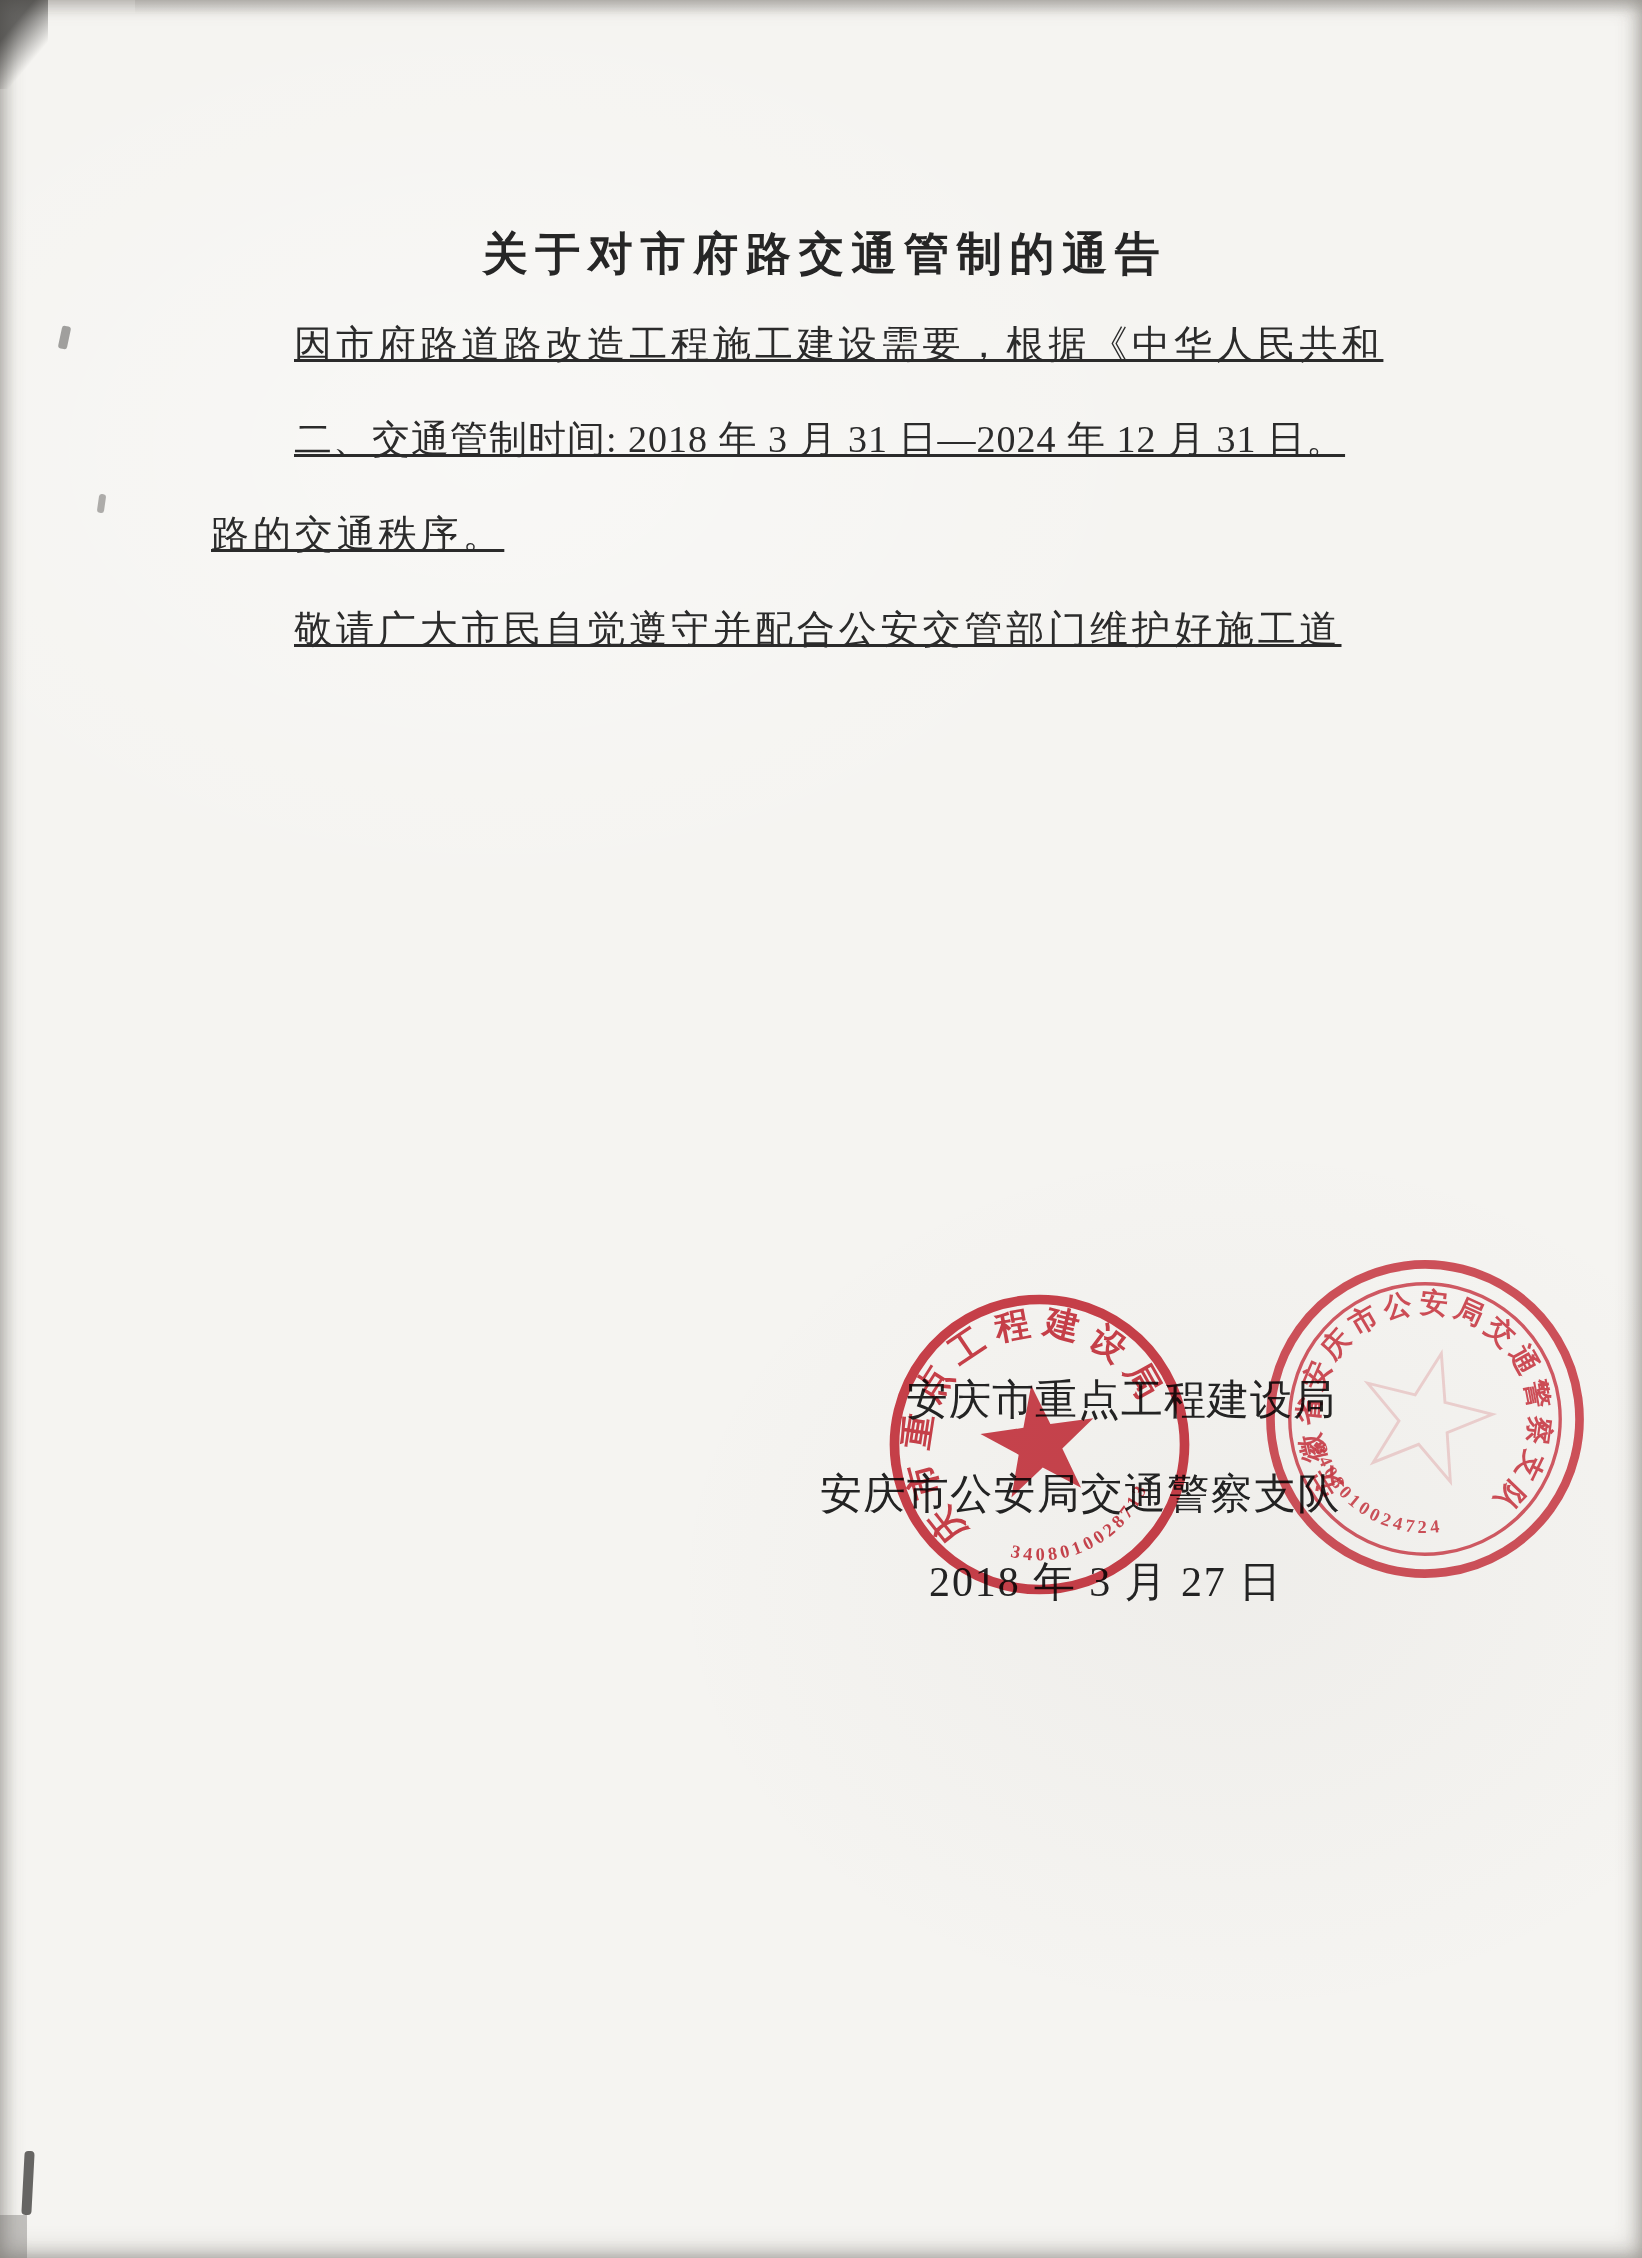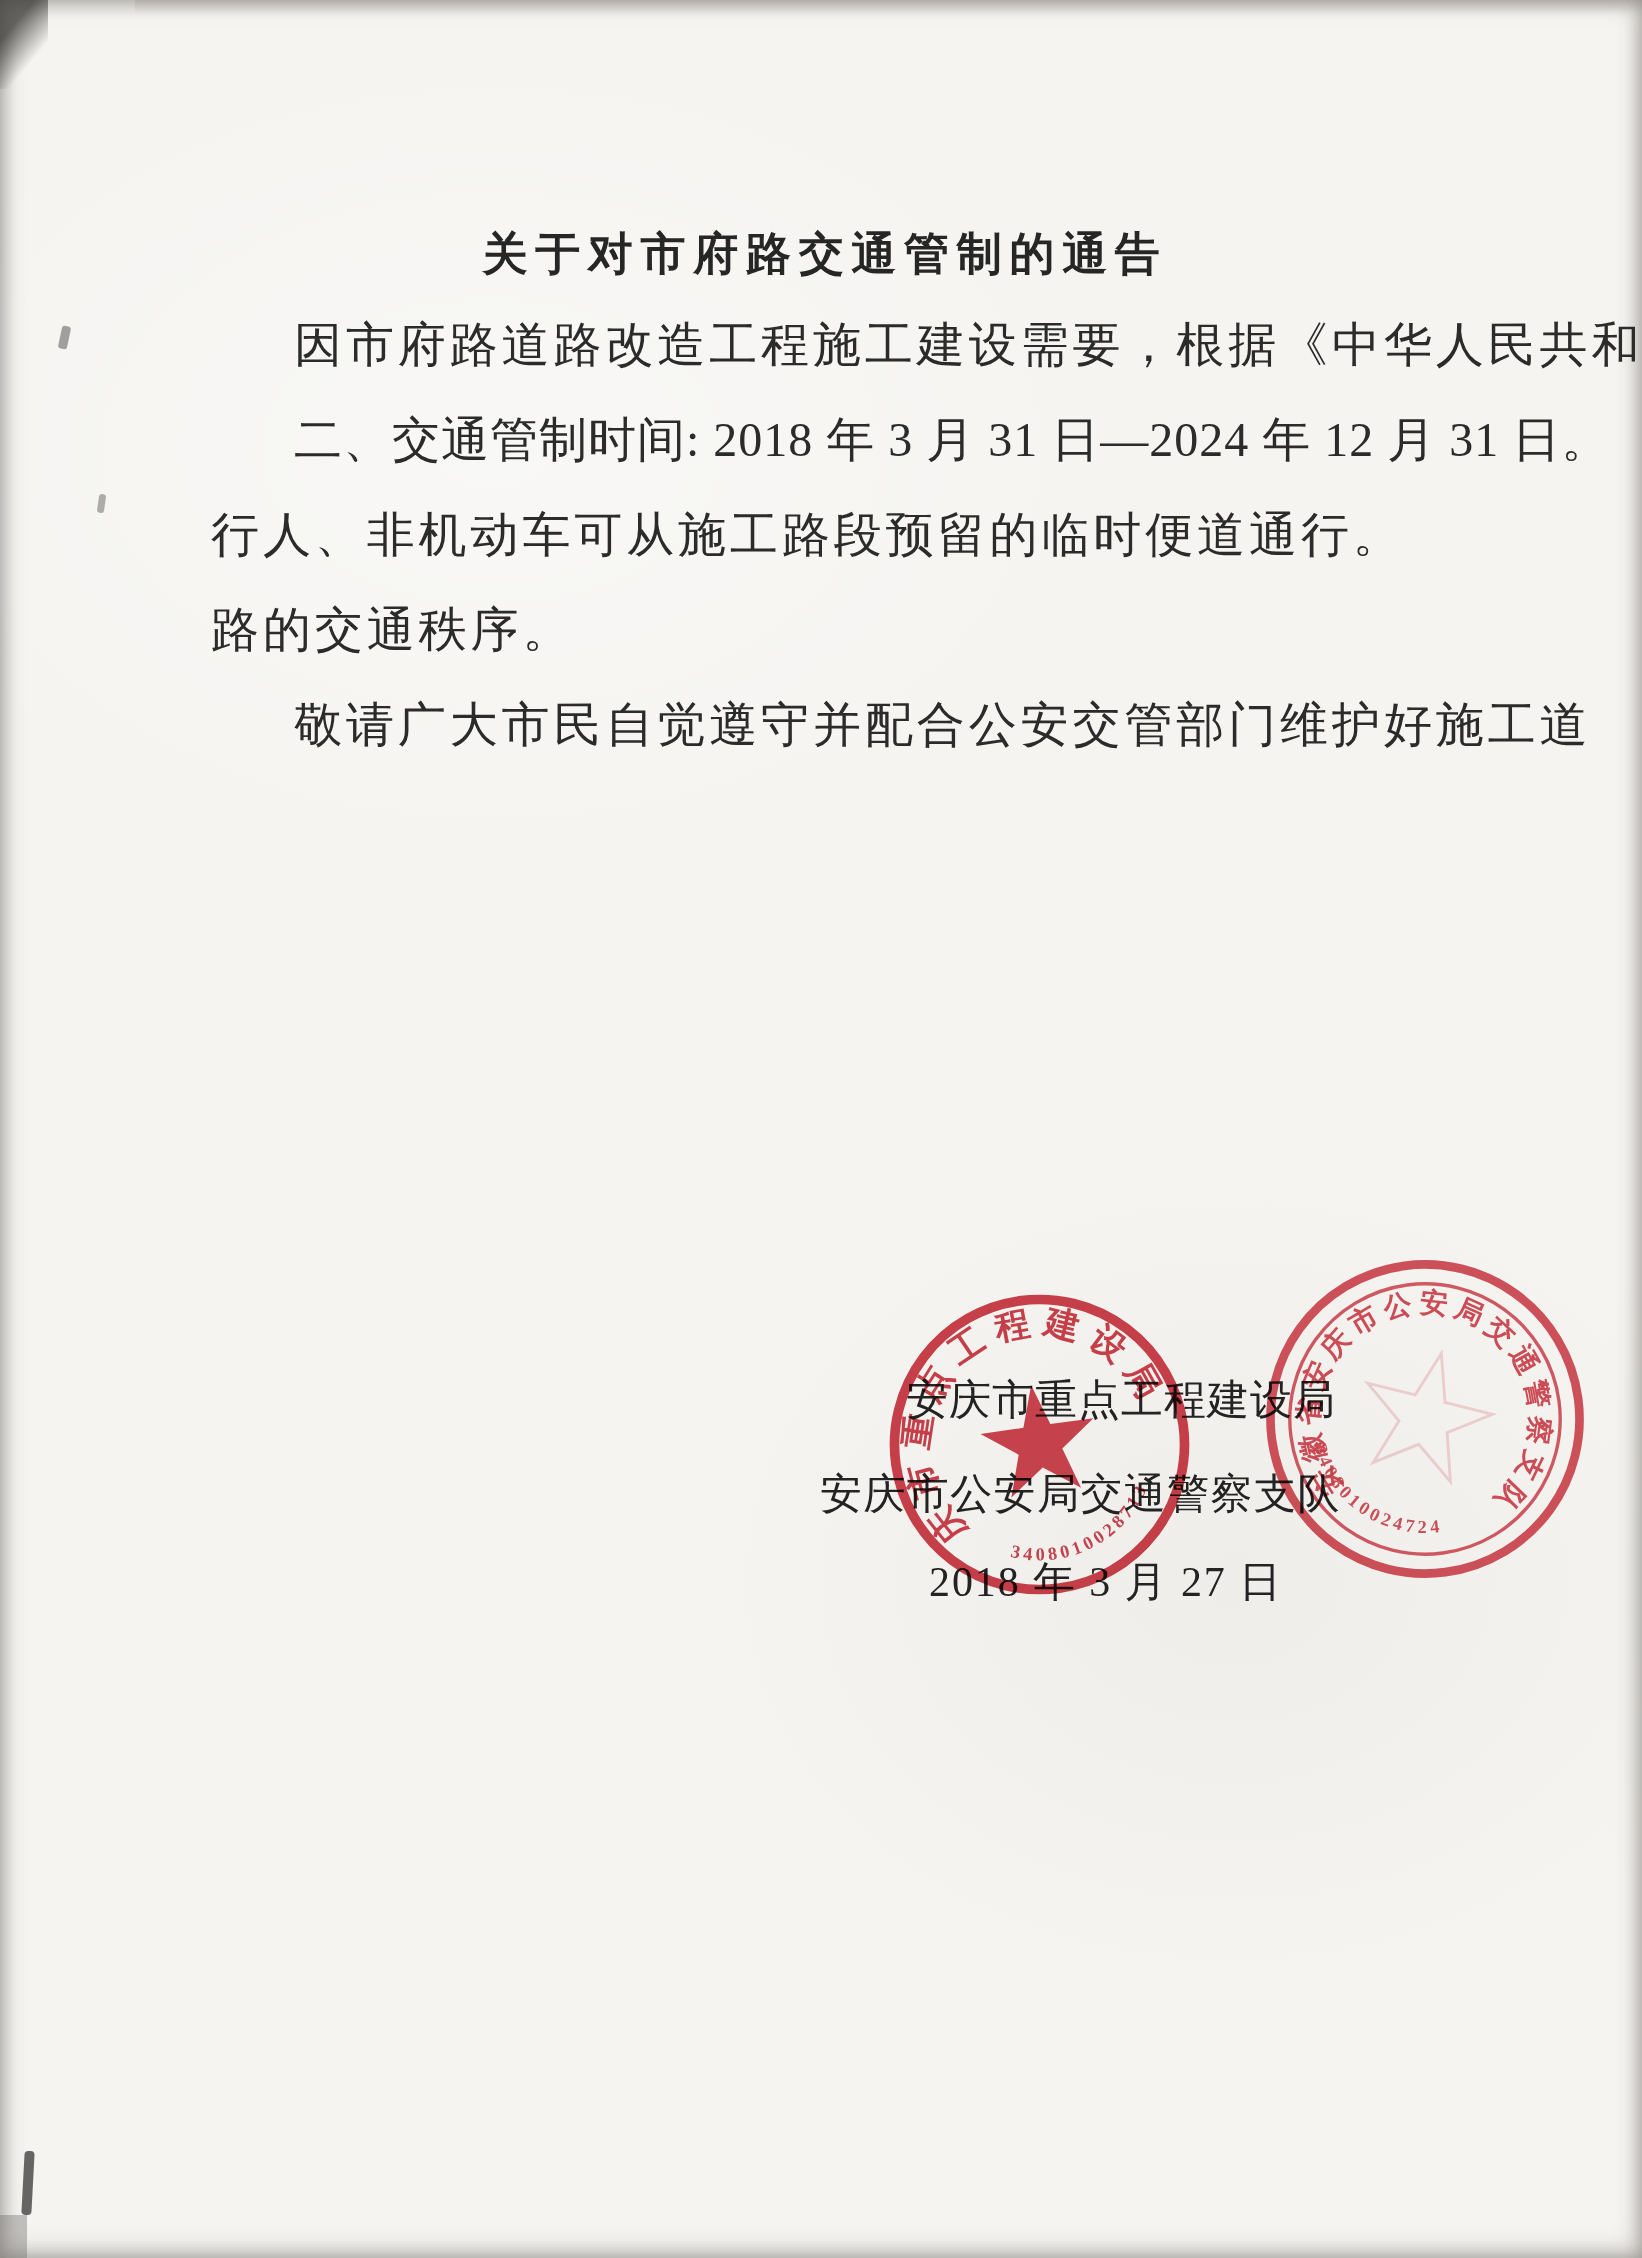--- a/index.html
+++ b/index.html
@@ -24,21 +24,21 @@
   }
   
   .doc-title{
     position:absolute;left:211px;top:224px;width:1228px;
     text-align:center;white-space:nowrap;
     font-family:"Liberation Sans","DejaVu Sans",sans-serif;
     font-weight:700;font-size:45px;letter-spacing:7.7px;color:#262626;
   }
   .bodytext{
     position:absolute;left:211px;top:297px;width:1255px;
-    font-size:48px;line-height:95px;color:#2b2b2b;white-space:nowrap;
+    font-size:38px;line-height:95px;color:#2b2b2b;white-space:nowrap;text-decoration:underline;
   }
   .line{display:block;letter-spacing:3.9px;}
   .line.indent{padding-left:83px;}
   .line.wide{letter-spacing:12.6px;}
   .line.tight{letter-spacing:1px;}
   .sig{position:absolute;white-space:nowrap;color:#232323;font-size:42px;z-index:1;}
   .sig-org1{left:906px;top:1372px;letter-spacing:1px;}
   .sig-org2{left:814px;top:1466px;letter-spacing:1.4px;margin-left:6px;}
   .sig-date{left:929px;top:1554px;letter-spacing:1.9px;}
   
@@ -66,21 +66,20 @@
 </head>
 <body>
 
 <div class="page">
 
   <div class="doc-title">关于对市府路交通管制的通告</div>
 
   <div class="bodytext">
     <span class="line indent">因市府路道路改造工程施工建设需要，根据《中华人民共和</span>
     <span class="line indent tight">二、交通管制时间: 2018 年 3 月 31 日—2024 年 12 月 31 日。</span>
-    <span class="line">行人、非机动车可从施工路段预留的临时便道通行。</span>
     <span class="line">路的交通秩序。</span>
     <span class="line indent">敬请广大市民自觉遵守并配合公安交管部门维护好施工道</span>
   </div>
 
   <div class="sig sig-org1">安庆市重点工程建设局</div>
   <div class="sig sig-org2">安庆市公安局交通警察支队</div>
   <div class="sig sig-date">2018 年 3 月 27 日</div>
 
   <div class="seal seal-left">
     <svg viewBox="0 0 330 330">

